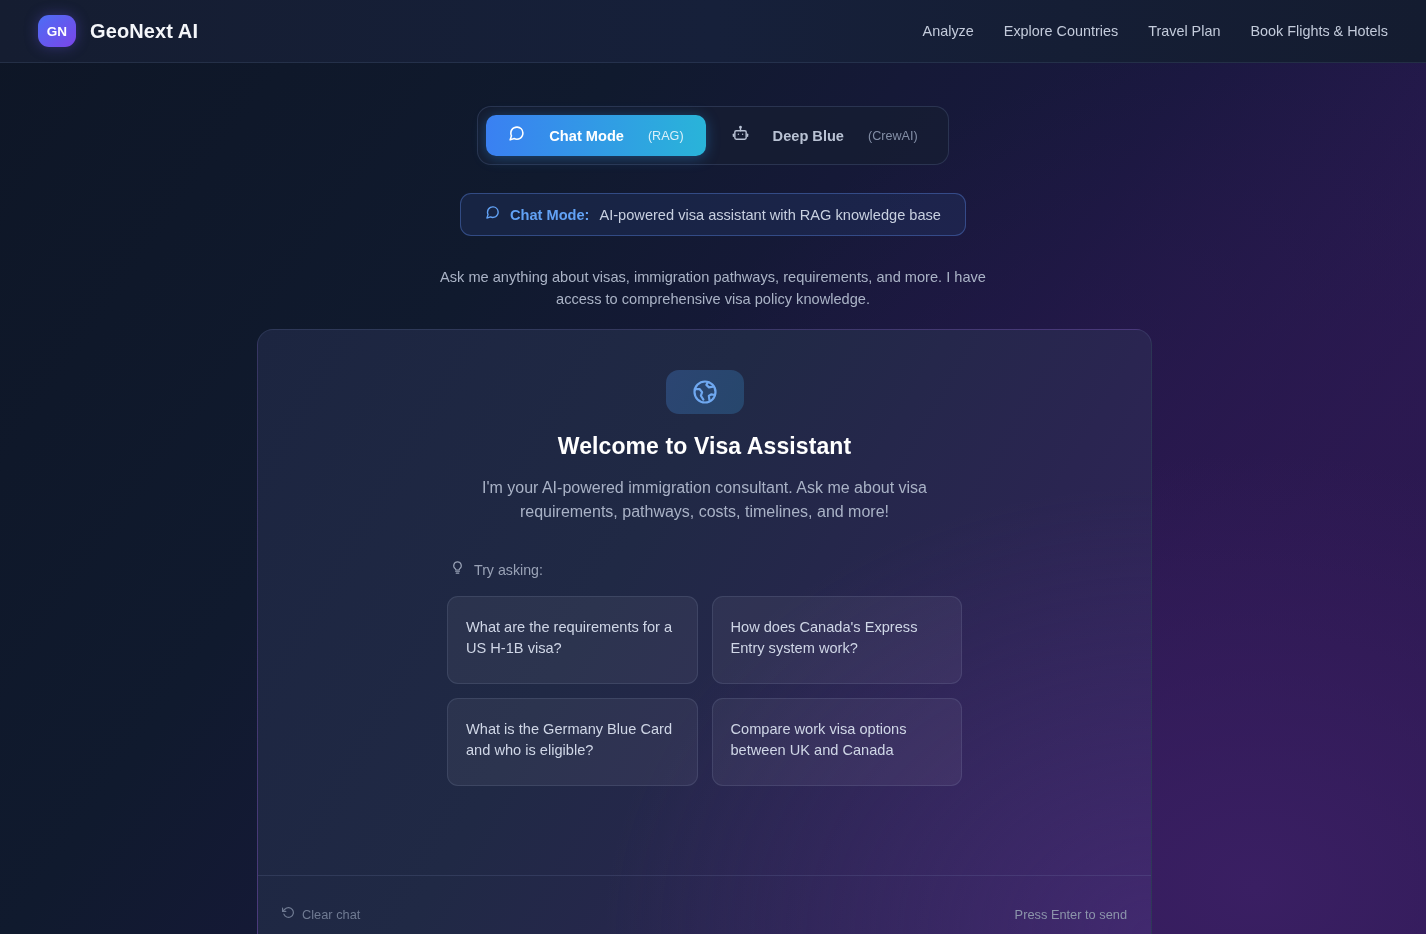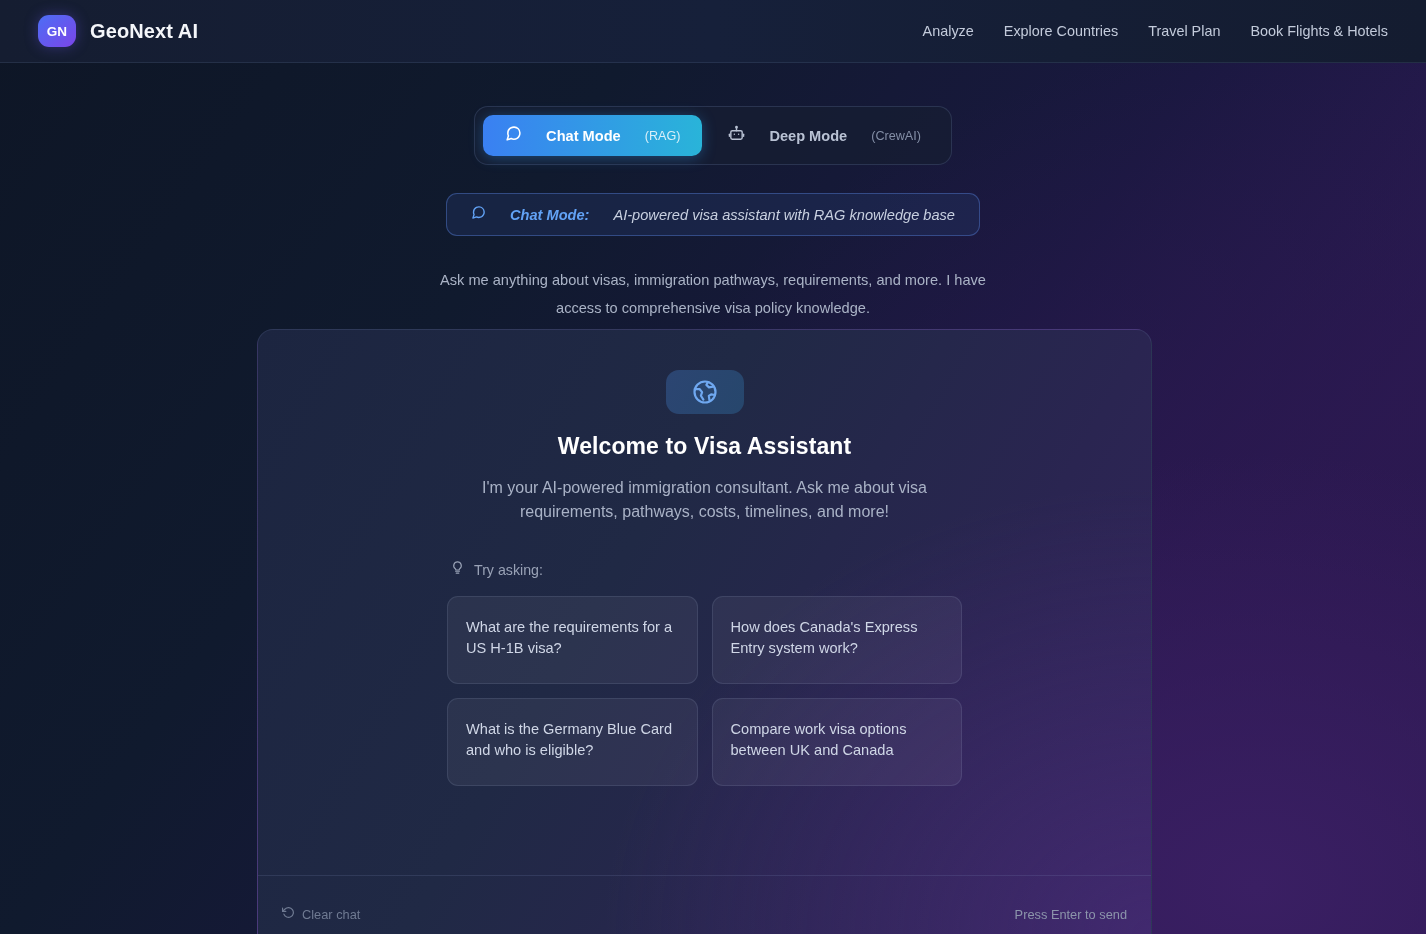--- a/index.html
+++ b/index.html
@@ -82,38 +82,37 @@
   .mode-btn.inactive .mode-label { color: #b9c2d4; }
   .mode-sub { font-size: 12.6px; }
   .mode-btn.active .mode-sub { color: rgba(255,255,255,0.82); }
   .mode-btn.inactive .mode-sub { color: #838ea6; }
   .mode-btn.active svg { stroke: #ffffff; }
   .mode-btn.inactive svg { stroke: #b9c2d4; }
 
   
   .banner-wrap { width: 100%; display: flex; justify-content: center; margin-top: 28px; }
   .banner {
-    display: flex; align-items: center; gap: 24px;
+    display: flex; align-items: center; gap: 10px;
     background: rgba(34,52,100,0.4);
     border: 1px solid rgba(85,125,210,0.45);
     border-radius: 11px;
     padding: 11px 24px;
-    font-style: italic;
   }
   .banner-strong { font-size: 14.6px; font-weight: bold; color: #62a2f5; }
   .banner-text { font-size: 14.6px; color: #c8d0e0; }
   .banner svg { stroke: #62a2f5; }
 
   
   .intro {
     width: 572px;
     margin: 30px auto 0 auto;
     text-align: center;
     font-size: 14.6px;
-    line-height: 28px;
+    line-height: 22px;
     color: #aab3c6;
   }
 
   
   .panel {
     position: absolute;
     left: 257px;
     top: 329px;
     width: 895px;
     height: 605px;
@@ -258,21 +257,21 @@
         <svg width="17" height="17" viewBox="0 0 24 24" fill="none" stroke-width="2" stroke-linecap="round" stroke-linejoin="round">
           <rect x="4" y="8" width="16" height="12" rx="2"></rect>
           <path d="M12 8V4"></path>
             <circle cx="12" cy="3" r="1"></circle>
           <path d="M9 13h.01"></path>
             <path d="M15 13h.01"></path>
           <path d="M2 13v3"></path>
             <path d="M22 13v3"></path>
         </svg>
       </span>
-      <span class="mode-label">Deep Mode</span>
+      <span class="mode-label">Deep Blue</span>
       <span class="mode-sub">(CrewAI)</span>
     </div>
   </div>
 </div>
 
 <div class="banner-wrap">
   <div class="banner">
     <span>
       <svg width="15" height="15" viewBox="0 0 24 24" fill="none" stroke-width="2.2" stroke-linecap="round" stroke-linejoin="round">
         <path d="M21 11.5a8.38 8.38 0 0 1-.9 3.8 8.5 8.5 0 0 1-7.6 4.7 8.38 8.38 0 0 1-3.8-.9L3 21l1.9-5.7a8.38 8.38 0 0 1-.9-3.8 8.5 8.5 0 0 1 4.7-7.6 8.38 8.38 0 0 1 3.8-.9h.5a8.48 8.48 0 0 1 8 8v.5z"></path>

